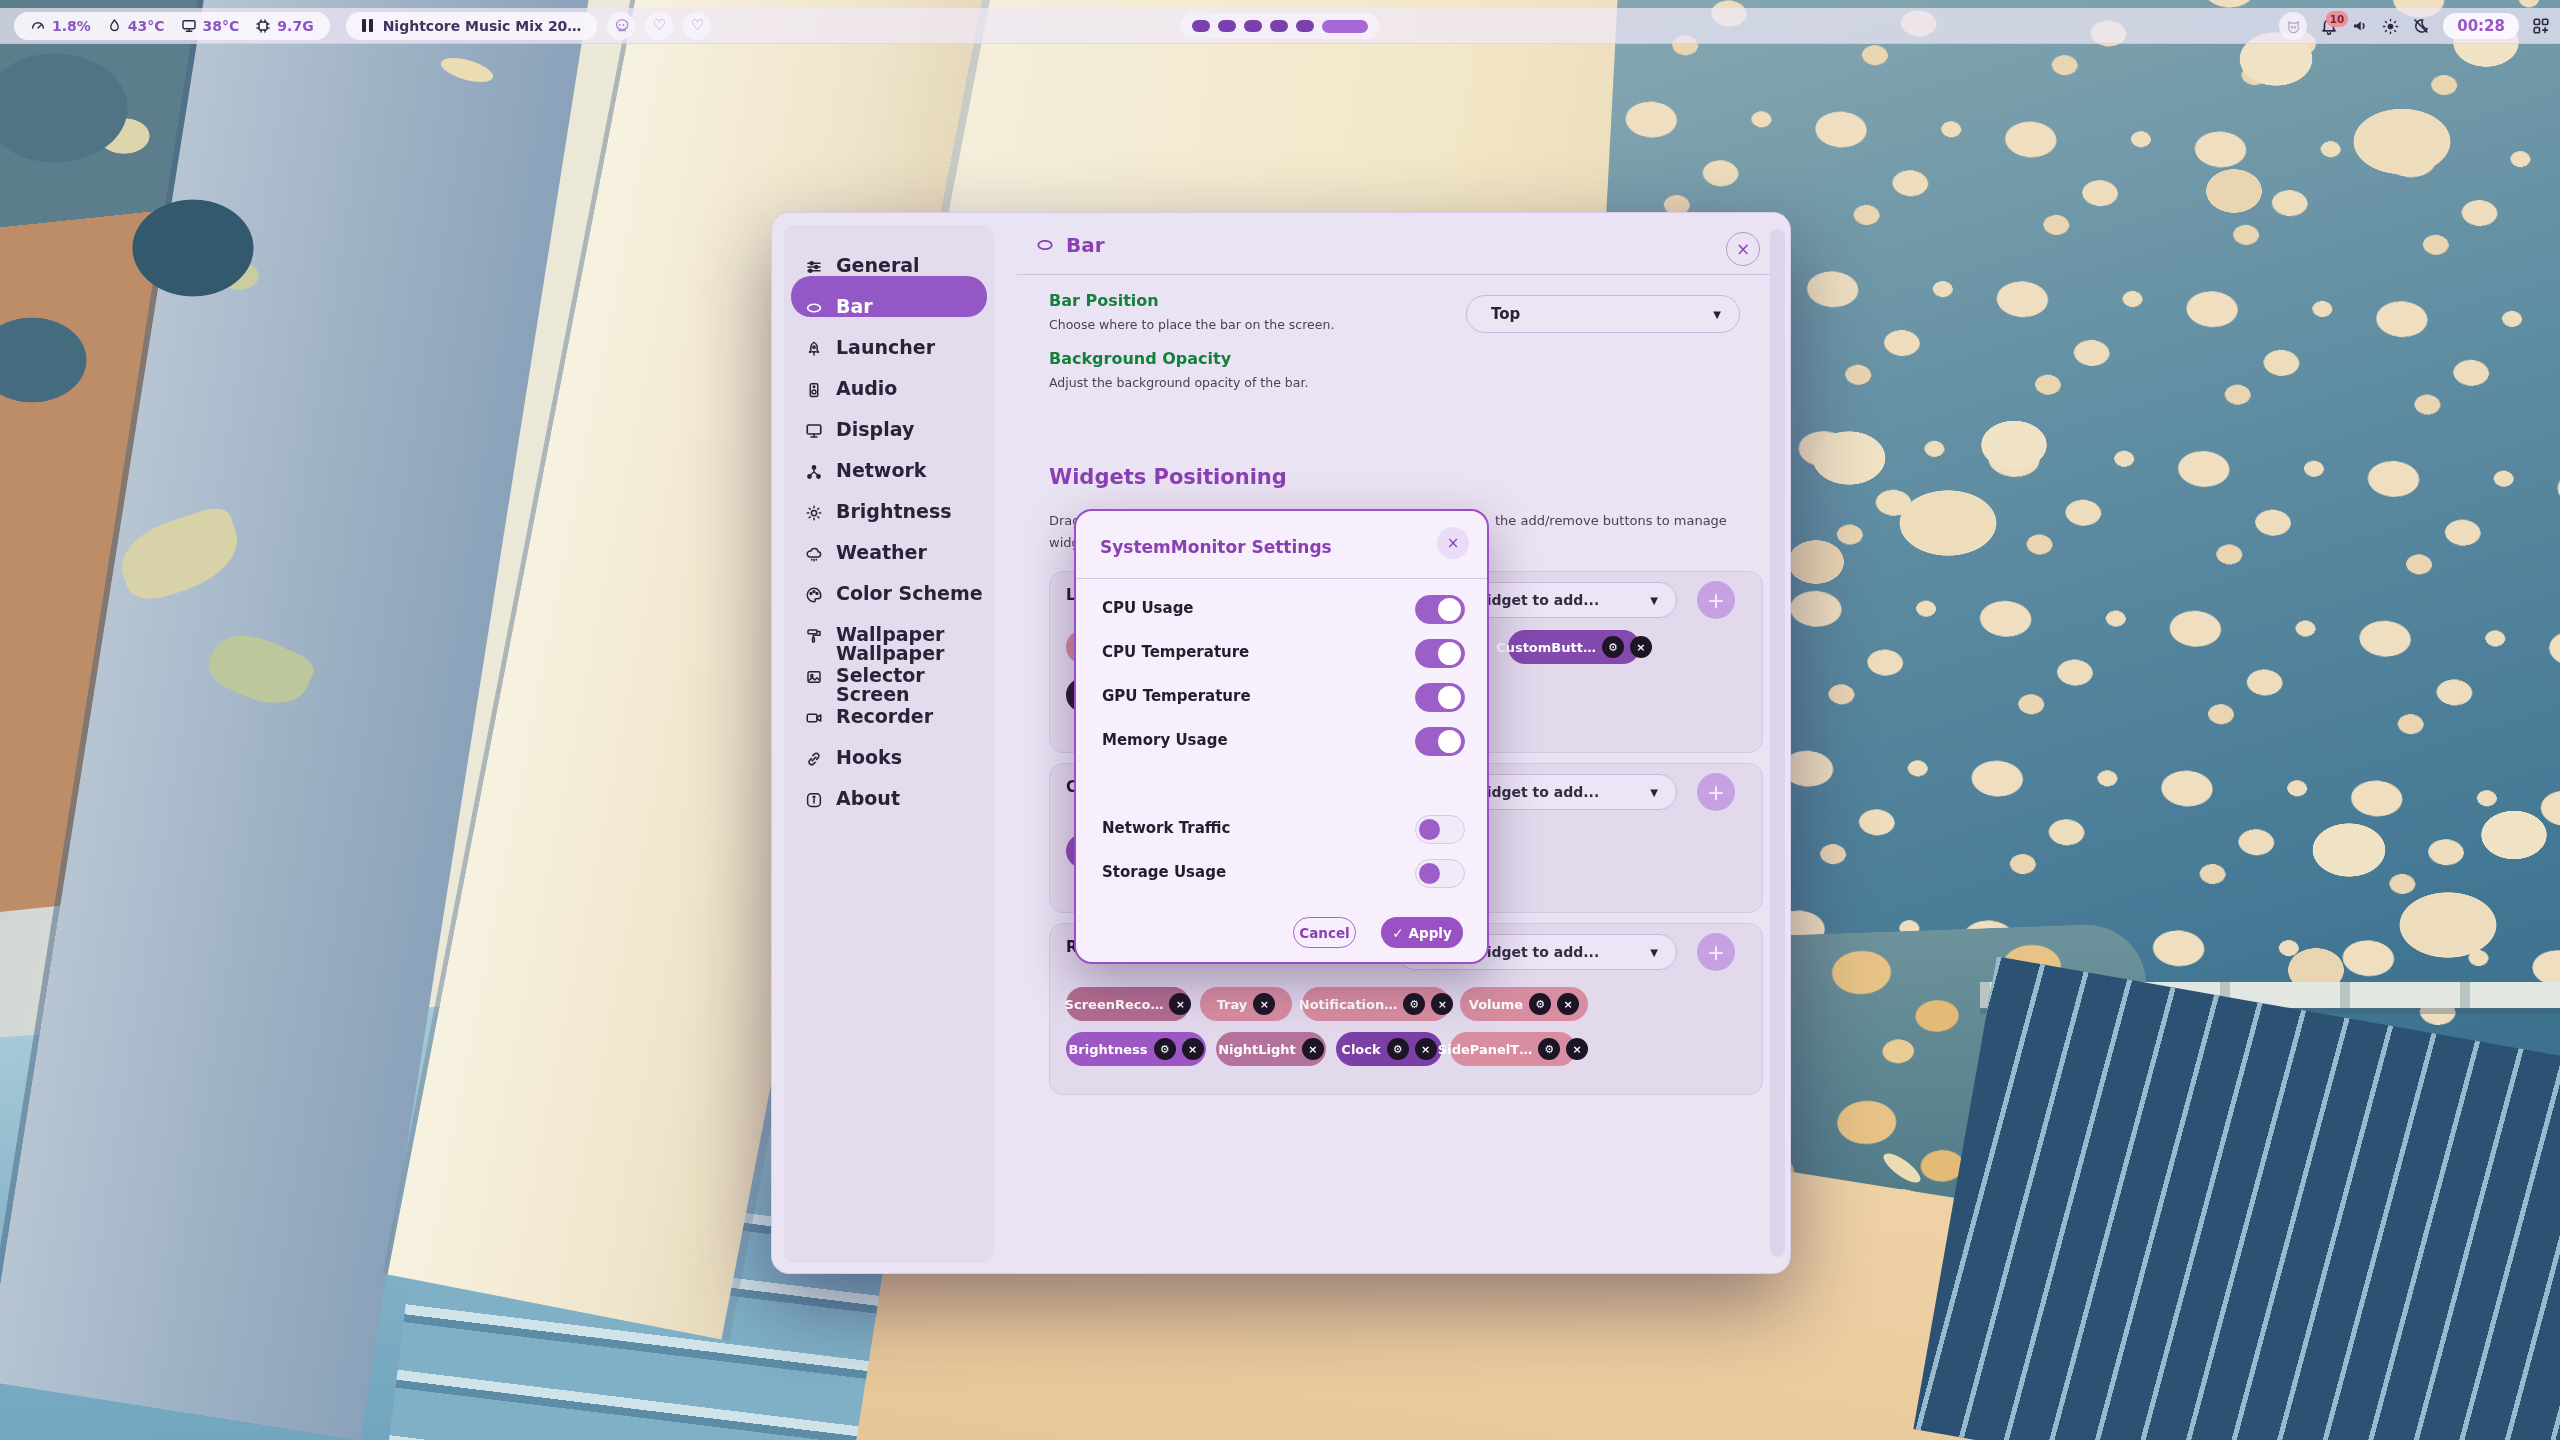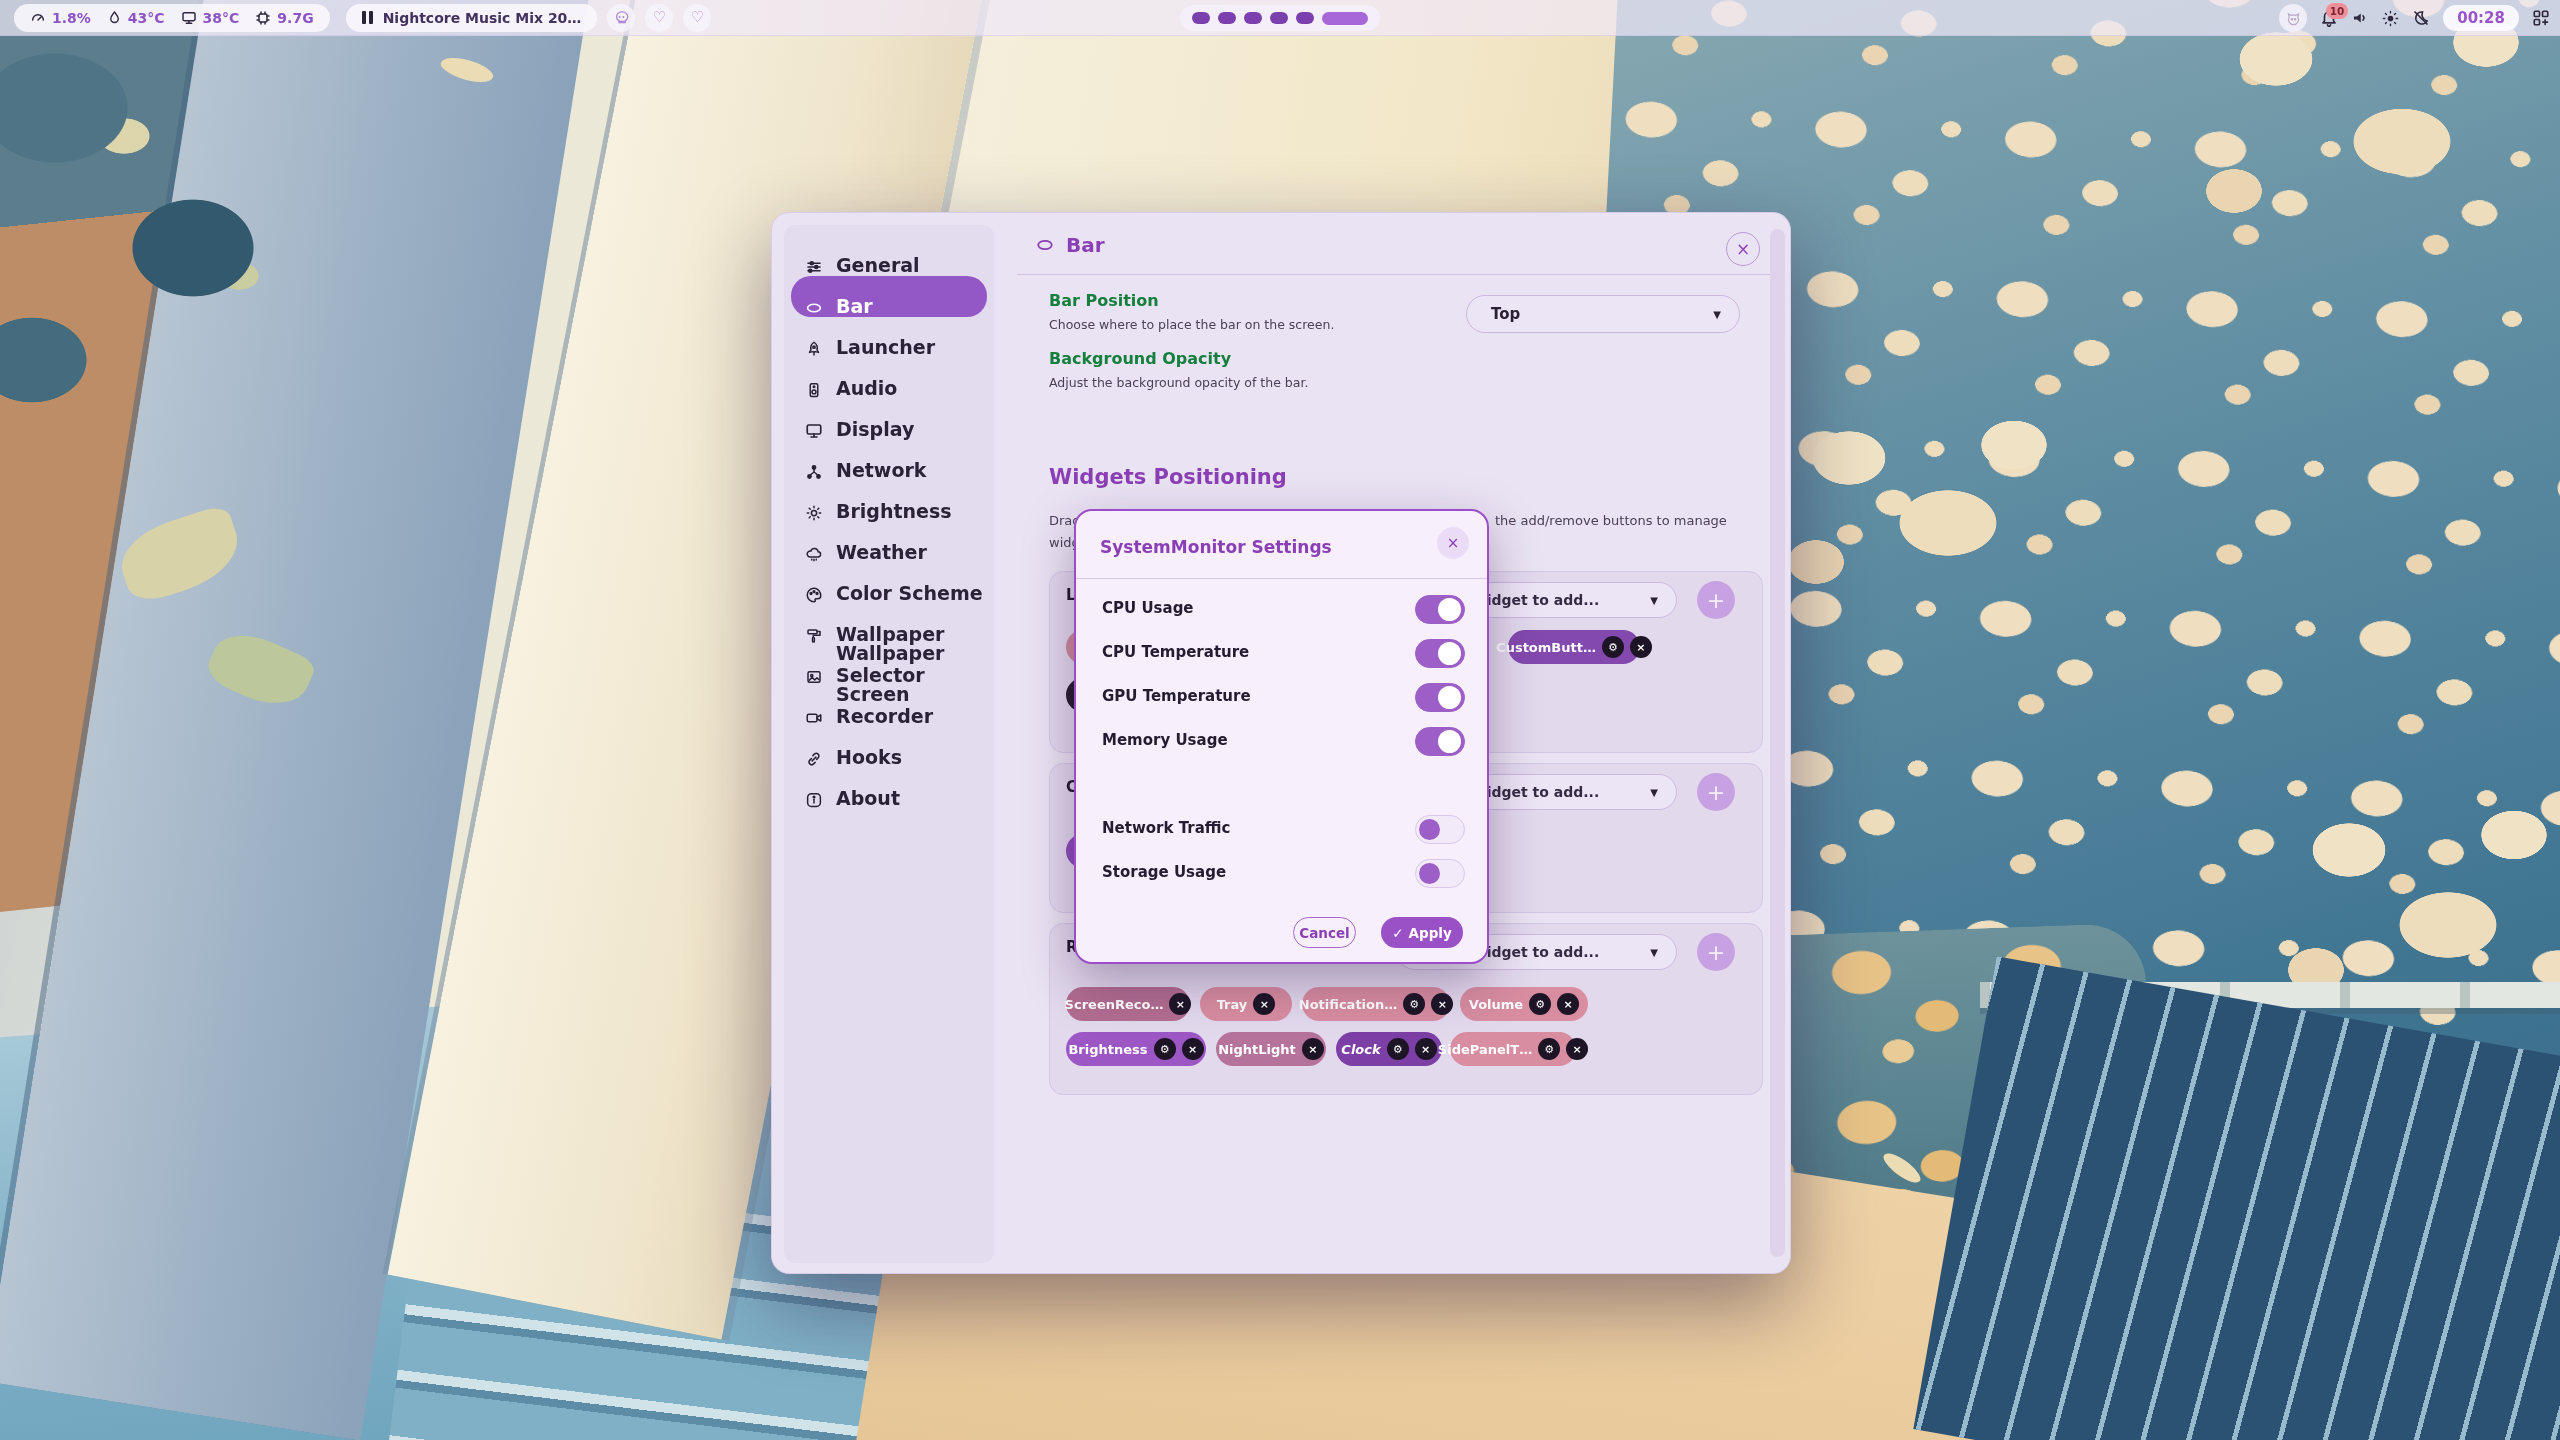--- a/index.html
+++ b/index.html
@@ -71,21 +71,21 @@
   .wp-fence::after{content:"";position:absolute;inset:0;
       background:repeating-linear-gradient(95deg,rgba(170,205,220,.85) 0 5px,transparent 5px 44px);}
   .wp-leaf{border-radius:60% 40% 60% 40%;background:#ecdcb4;}
   .leafA{left:1052px;top:600px;width:46px;height:18px;transform:rotate(-30deg);}
   .leafB{left:440px;top:60px;width:54px;height:20px;transform:rotate(20deg);}
   .leafC{left:1880px;top:1160px;width:44px;height:16px;transform:rotate(40deg);}
   .leafD{left:120px;top:520px;width:120px;height:70px;background:#d8d2a8;border-radius:50% 20% 55% 30%;transform:rotate(-18deg);}
   .leafE{left:210px;top:640px;width:100px;height:60px;background:#bcc89c;border-radius:50% 20% 55% 30%;transform:rotate(24deg);}
 
   
-  .topbar{position:absolute;left:0;top:0;width:2560px;height:36px;
+  .topbar{position:absolute;left:0;top:8px;width:2560px;height:36px;
       background:rgba(238,232,246,.72);border-bottom:1px solid rgba(180,160,210,.25);z-index:10;
       display:flex;align-items:center;}
   .pill{background:rgba(250,247,253,.88);border-radius:14px;height:28px;display:flex;align-items:center;}
   .stats{margin-left:14px;padding:0 16px;gap:16px;}
   .stat{display:flex;align-items:center;gap:6px;font-size:14px;font-weight:700;color:#8d55c4;}
   .stat svg{color:#2f2840;}
   .media{margin-left:16px;padding:0 16px;gap:10px;}
   .pause{display:flex;gap:3px;}
   .pause i{display:block;width:4px;height:13px;background:#2b2438;border-radius:1px;}
   .media-title{font-size:14px;font-weight:700;color:#43325e;}
@@ -517,21 +517,21 @@
 
       <div class="chip" style="left: 16px; top: 108px; width: 140px; background: rgb(156, 87, 197);">
         <span>Brightness</span>
         <span class="mini">⚙</span>
         <span class="mini">×</span>
       </div>
       <div class="chip" style="left: 166px; top: 108px; width: 110px; background: rgb(181, 115, 155);">
         <span>NightLight</span>
         <span class="mini">×</span>
       </div>
-      <div class="chip" style="left: 286px; top: 108px; width: 106px; background: rgb(124, 63, 166); font-style: italic;">
+      <div class="chip" style="left: 286px; top: 108px; width: 106px; background: rgb(124, 63, 166);">
         <span>Clock</span>
         <span class="mini">⚙</span>
         <span class="mini">×</span>
       </div>
       <div class="chip" style="left: 400px; top: 108px; width: 126px; background: rgb(216, 141, 160);">
         <span>SidePanelT…</span>
         <span class="mini">⚙</span>
         <span class="mini">×</span>
       </div>
     </div>

